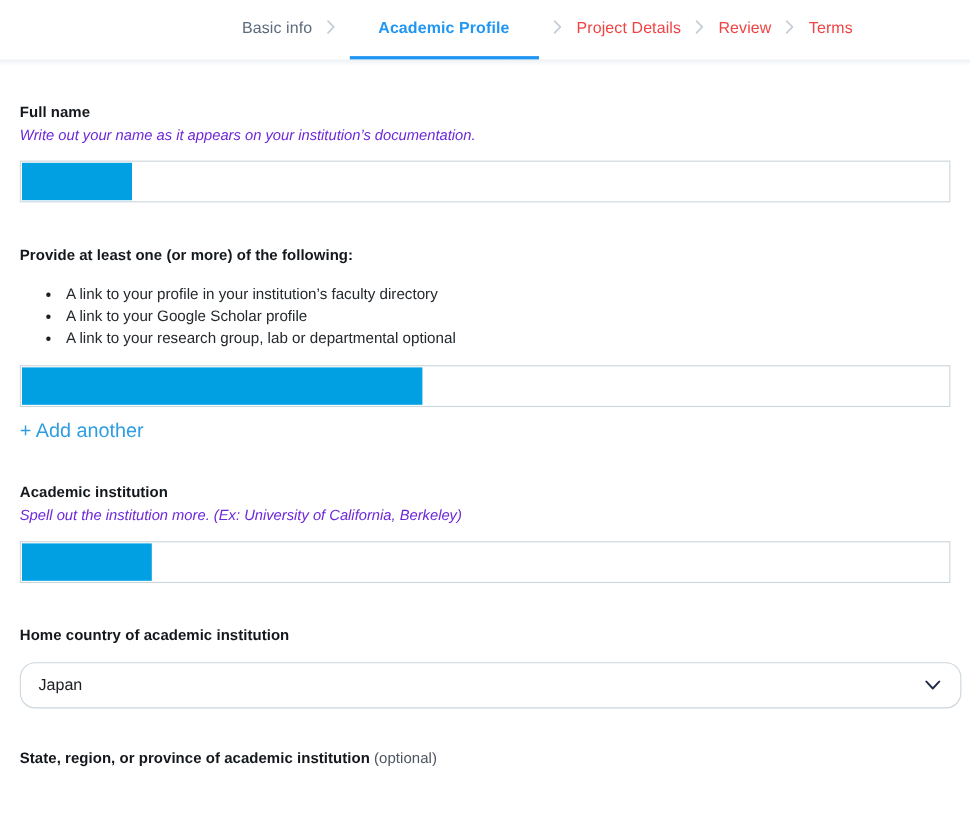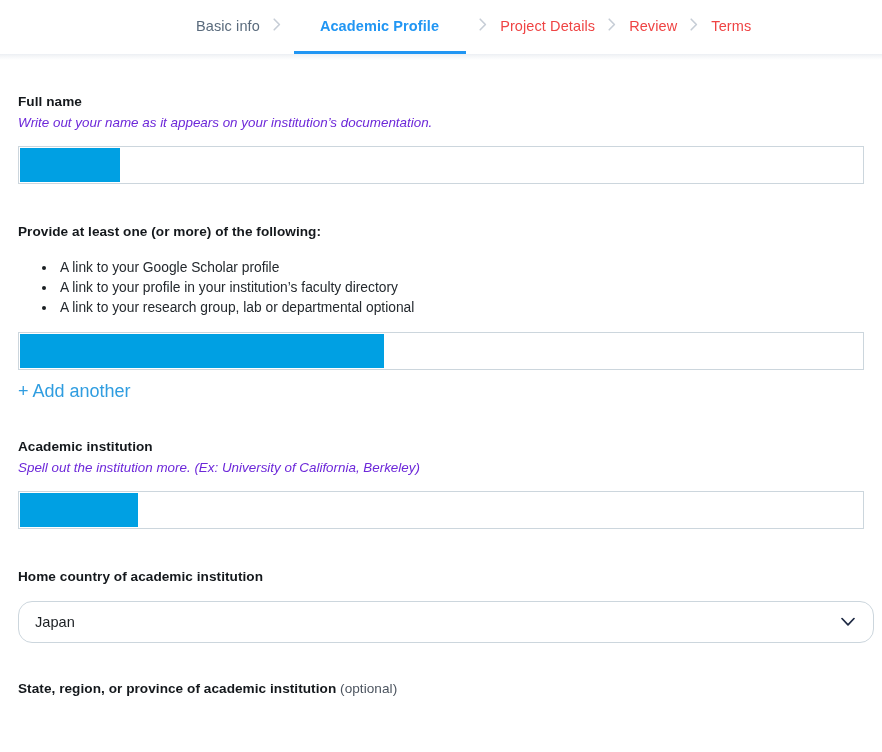--- a/index.html
+++ b/index.html
@@ -23,20 +23,21 @@
     display: flex;
     align-items: flex-start;
     justify-content: flex-start;
     padding-left: 196px;
   }
   .stepper {
     display: flex;
     align-items: flex-start;
     height: 54px;
     gap: 0;
+    margin-left: 24px;
   }
   .step {
     position: relative;
     height: 54px;
     display: flex;
     align-items: flex-start;
     padding-top: 18px;
     font-size: 14.5px;
     letter-spacing: 0.1px;
     white-space: nowrap;
@@ -241,22 +242,22 @@
     <div class="text-input">
       <div class="redaction" style="width:100px;"></div>
     </div>
   </div>
 
   <div class="gap-a"></div>
 
   <div class="field">
     <div class="field-label">Provide at least one (or more) of the following:</div>
     <ul class="bullet-list">
+      <li>A link to your profile in your institution’s faculty directory</li>
       <li>A link to your Google Scholar profile</li>
-      <li>A link to your profile in your institution’s faculty directory</li>
       <li>A link to your research group, lab or departmental optional</li>
     </ul>
     <div class="text-input">
       <div class="redaction" style="width:364px;"></div>
     </div>
     <span class="add-another">+ Add another</span>
   </div>
 
   <div class="gap-b"></div>
 

